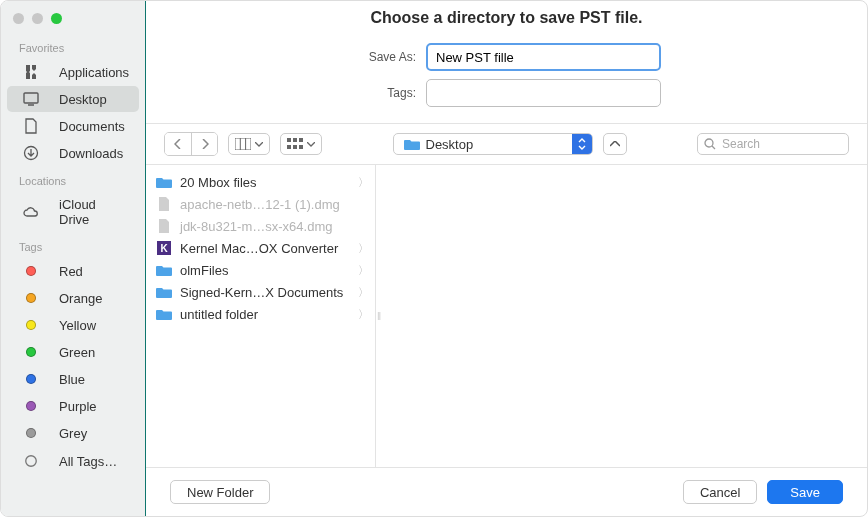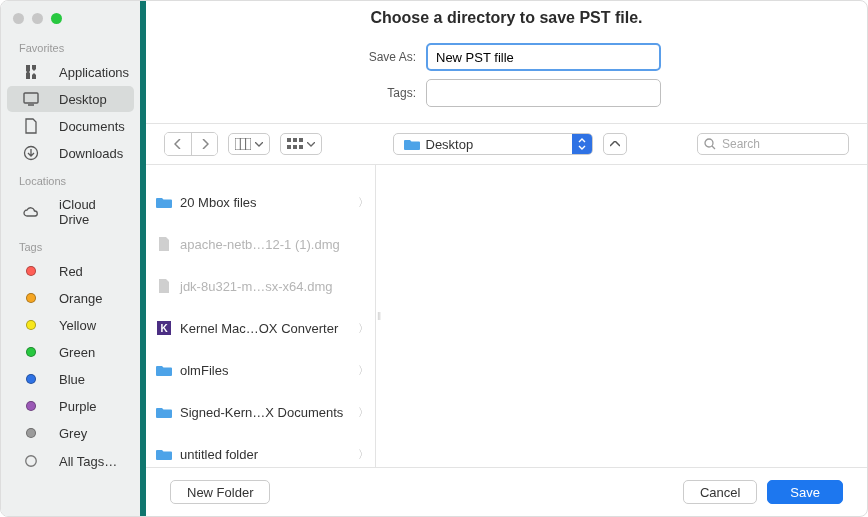--- a/index.html
+++ b/index.html
@@ -1,19 +1,19 @@
 <!DOCTYPE html>
 <html><head>
 <meta charset="utf-8">
 <style>
   * { box-sizing: border-box; margin: 0; padding: 0; font-family: -apple-system, BlinkMacSystemFont, "Segoe UI", Helvetica, Arial, sans-serif; }
   body { width: 868px; height: 517px; background: #fff; overflow: hidden; }
   .window { width: 868px; height: 517px; display: flex; border: 1px solid #ddd; border-radius: 8px; background:#fff; overflow:hidden;}
   
-  .sidebar { width: 145px; background: #eef0f0; border-right: 6px solid #0f766e; display:flex; flex-direction:column; padding-top:6px; font-size:13px; }
+  .sidebar { width: 145px; background: #eef0f0; border-right: 1px solid #0f766e; display:flex; flex-direction:column; padding-top:6px; font-size:13px; }
   .traffic { display:flex; gap:8px; padding:6px 10px 10px 12px; }
   .tl { width:11px; height:11px; border-radius:50%; }
   .section-label { color:#9a9a9a; font-size:11px; padding:8px 12px 4px 18px; }
   .sb-item { display:flex; align-items:center; gap:20px; padding:5px 10px 5px 16px; color:#333; cursor:pointer; border-radius:5px; margin:1px 6px;}
   .sb-item.selected { background:#d8dbda; }
   .sb-icon { width:16px; height:16px; display:inline-flex; align-items:center; justify-content:center; color:#5a5a5a; flex:0 0 16px;}
   .tag-dot { width:10px; height:10px; border-radius:50%; border:1px solid rgba(0,0,0,0.3);}
   
   .main { flex:1; display:flex; flex-direction:column; }
   .titlebar { text-align:center; padding:8px 0 4px 0; }
@@ -35,21 +35,21 @@
   .path-caret { background:#2f72e4; width:20px; height:100%; display:flex; align-items:center; justify-content:center;}
   .path-caret svg { fill:#fff;}
   .expand-btn { width:24px; height:22px; border:1px solid #ccc; border-radius:5px; display:flex; align-items:center; justify-content:center; background:#fff; color:#555;}
   .search { display:flex; align-items:center; border:1px solid #ccc; border-radius:5px; height:22px; width:152px; padding:0 6px; gap:6px;}
   .search input { border:none; outline:none; font-size:12px; width:100%; color:#333;}
   .search input::placeholder { color:#aaa;}
   
   .columns { flex:1; display:flex; border-bottom:1px solid #e3e3e3; overflow:hidden;}
   .col { width:230px; border-right:1px solid #e3e3e3; padding:6px 0; overflow:auto;}
   .col.grow { flex:1; border-right:none;}
-  .file-row { display:flex; align-items:center; gap:8px; padding:3px 8px 3px 10px; font-size:13px; color:#333; position:relative;margin-top:20px;}
+  .file-row { display:flex; align-items:center; gap:8px; padding:3px 8px 3px 10px; font-size:13px; color:#333; position:relative;}
   .file-row.dim { color:#b5b5b5;}
   .file-icon { width:16px; height:16px; flex:0 0 16px; display:inline-flex; align-items:center; justify-content:center;}
   .file-chev { position:absolute; right:6px; color:#b5b5b5; font-size:11px;}
   .folder-svg { fill:#4da3e8;}
   .dim .folder-svg, .dim .doc-svg { fill:#cfcfcf;}
   .doc-svg { fill:#bdbdbd; }
   .handle { width:6px; display:flex; align-items:center; justify-content:center; color:#ccc; font-size:10px; cursor:col-resize;}
   
   .footer { display:flex; align-items:center; padding:12px 24px; gap:10px;}
   .btn { border:1px solid #ccc; border-radius:5px; height:24px; padding:0 16px; font-size:13px; background:#fff; color:#333; cursor:pointer;}

